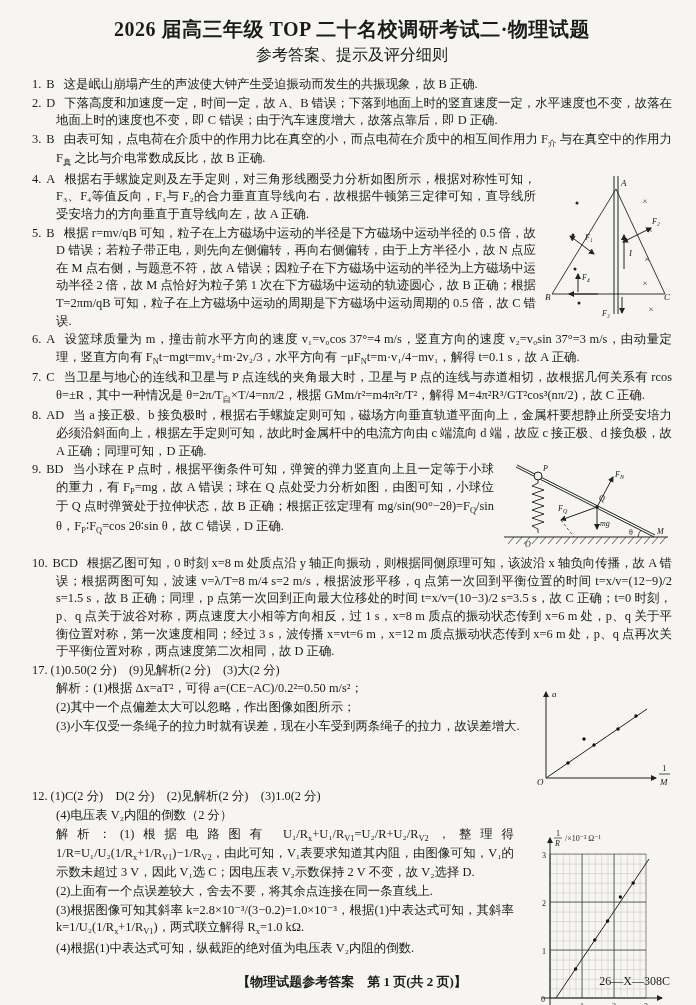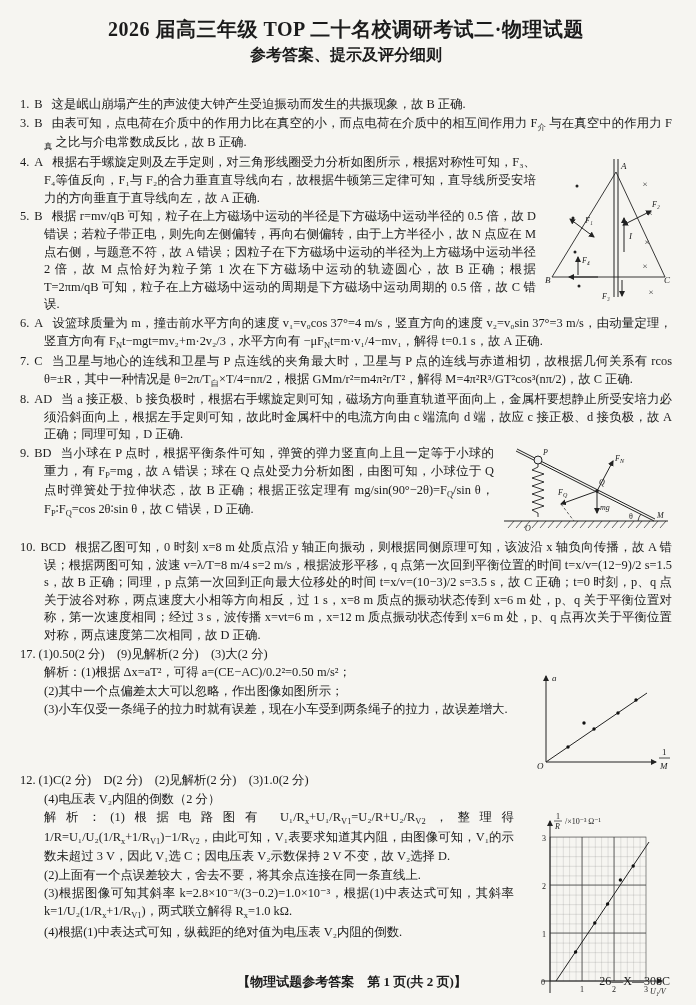--- a/index.html
+++ b/index.html
@@ -4,23 +4,23 @@
 <style>
   html,body{margin:0;padding:0;}
   body{
     width:696px;height:1005px;
     background:#f6f5f1;
     font-family:"Liberation Serif","DejaVu Serif",serif;
     color:#1b1b1b;
     position:relative;
     overflow:hidden;
   }
-  .page{position:absolute;inset:0;padding:10px 24px 0 20px;box-sizing:border-box;}
+  .page{position:absolute;inset:0;padding:10px 24px 0 32px;box-sizing:border-box;}
   h1{font-size:20px;text-align:center;margin:6px 0 2px 0;font-weight:bold;letter-spacing:.5px;}
-  h2{font-size:16px;text-align:center;margin:2px 0 30px 0;font-weight:bold;}
+  h2{font-size:16px;text-align:center;margin:2px 0 10px 0;font-weight:normal;}
   .content{font-size:12.4px;line-height:1.42;text-align:justify;}
   .item{margin:0 0 1px 0;padding-left:24px;text-indent:-24px;}
   .num{margin-right:3px;}
   .ans{margin:0 9px 0 2px;}
   .para{margin:0 0 1px 0;padding-left:24px;}
   .group{overflow:hidden;}
   .fig{float:right;margin:2px 0 2px 8px;}
   sub{font-size:68%;}
   .footer{position:absolute;left:0;right:0;bottom:14px;height:18px;font-size:13px;margin-left:8px;}
   .footer-center{display:block;text-align:center;font-weight:bold;}
@@ -33,20 +33,21 @@
 
 <div class="page">
 
   <h1>2026 届高三年级 TOP 二十名校调研考试二·物理试题</h1>
   <h2>参考答案、提示及评分细则</h2>
 
   <div class="content">
 
     <p class="item"><span class="num">1.</span><span class="ans">B</span><span>这是岷山崩塌产生的声波使大钟产生受迫振动而发生的共振现象，故 B 正确.</span></p>
 
+    <p class="item"><span class="num">2.</span><span class="ans">D</span><span>下落高度和加速度一定，时间一定，故 A、B 错误；下落到地面上时的竖直速度一定，水平速度也不变，故落在地面上时的速度也不变，即 C 错误；由于汽车速度增大，故落点靠后，即 D 正确.</span></p>
 
     <p class="item"><span class="num">3.</span><span class="ans">B</span><span>由表可知，点电荷在介质中的作用力比在真空的小，而点电荷在介质中的相互间作用力 F<sub>介</sub> 与在真空中的作用力 F<sub>真</sub> 之比与介电常数成反比，故 B 正确.</span></p>
 
     <div class="group">
       <svg class="fig" width="128" height="150" viewBox="0 0 128 150">
         <defs>
           <marker id="ah4" markerWidth="7" markerHeight="7" refX="5" refY="3" orient="auto">
               <path d="M0 0L6 3L0 6z" fill="#222"></path>
             </marker>
         </defs>

